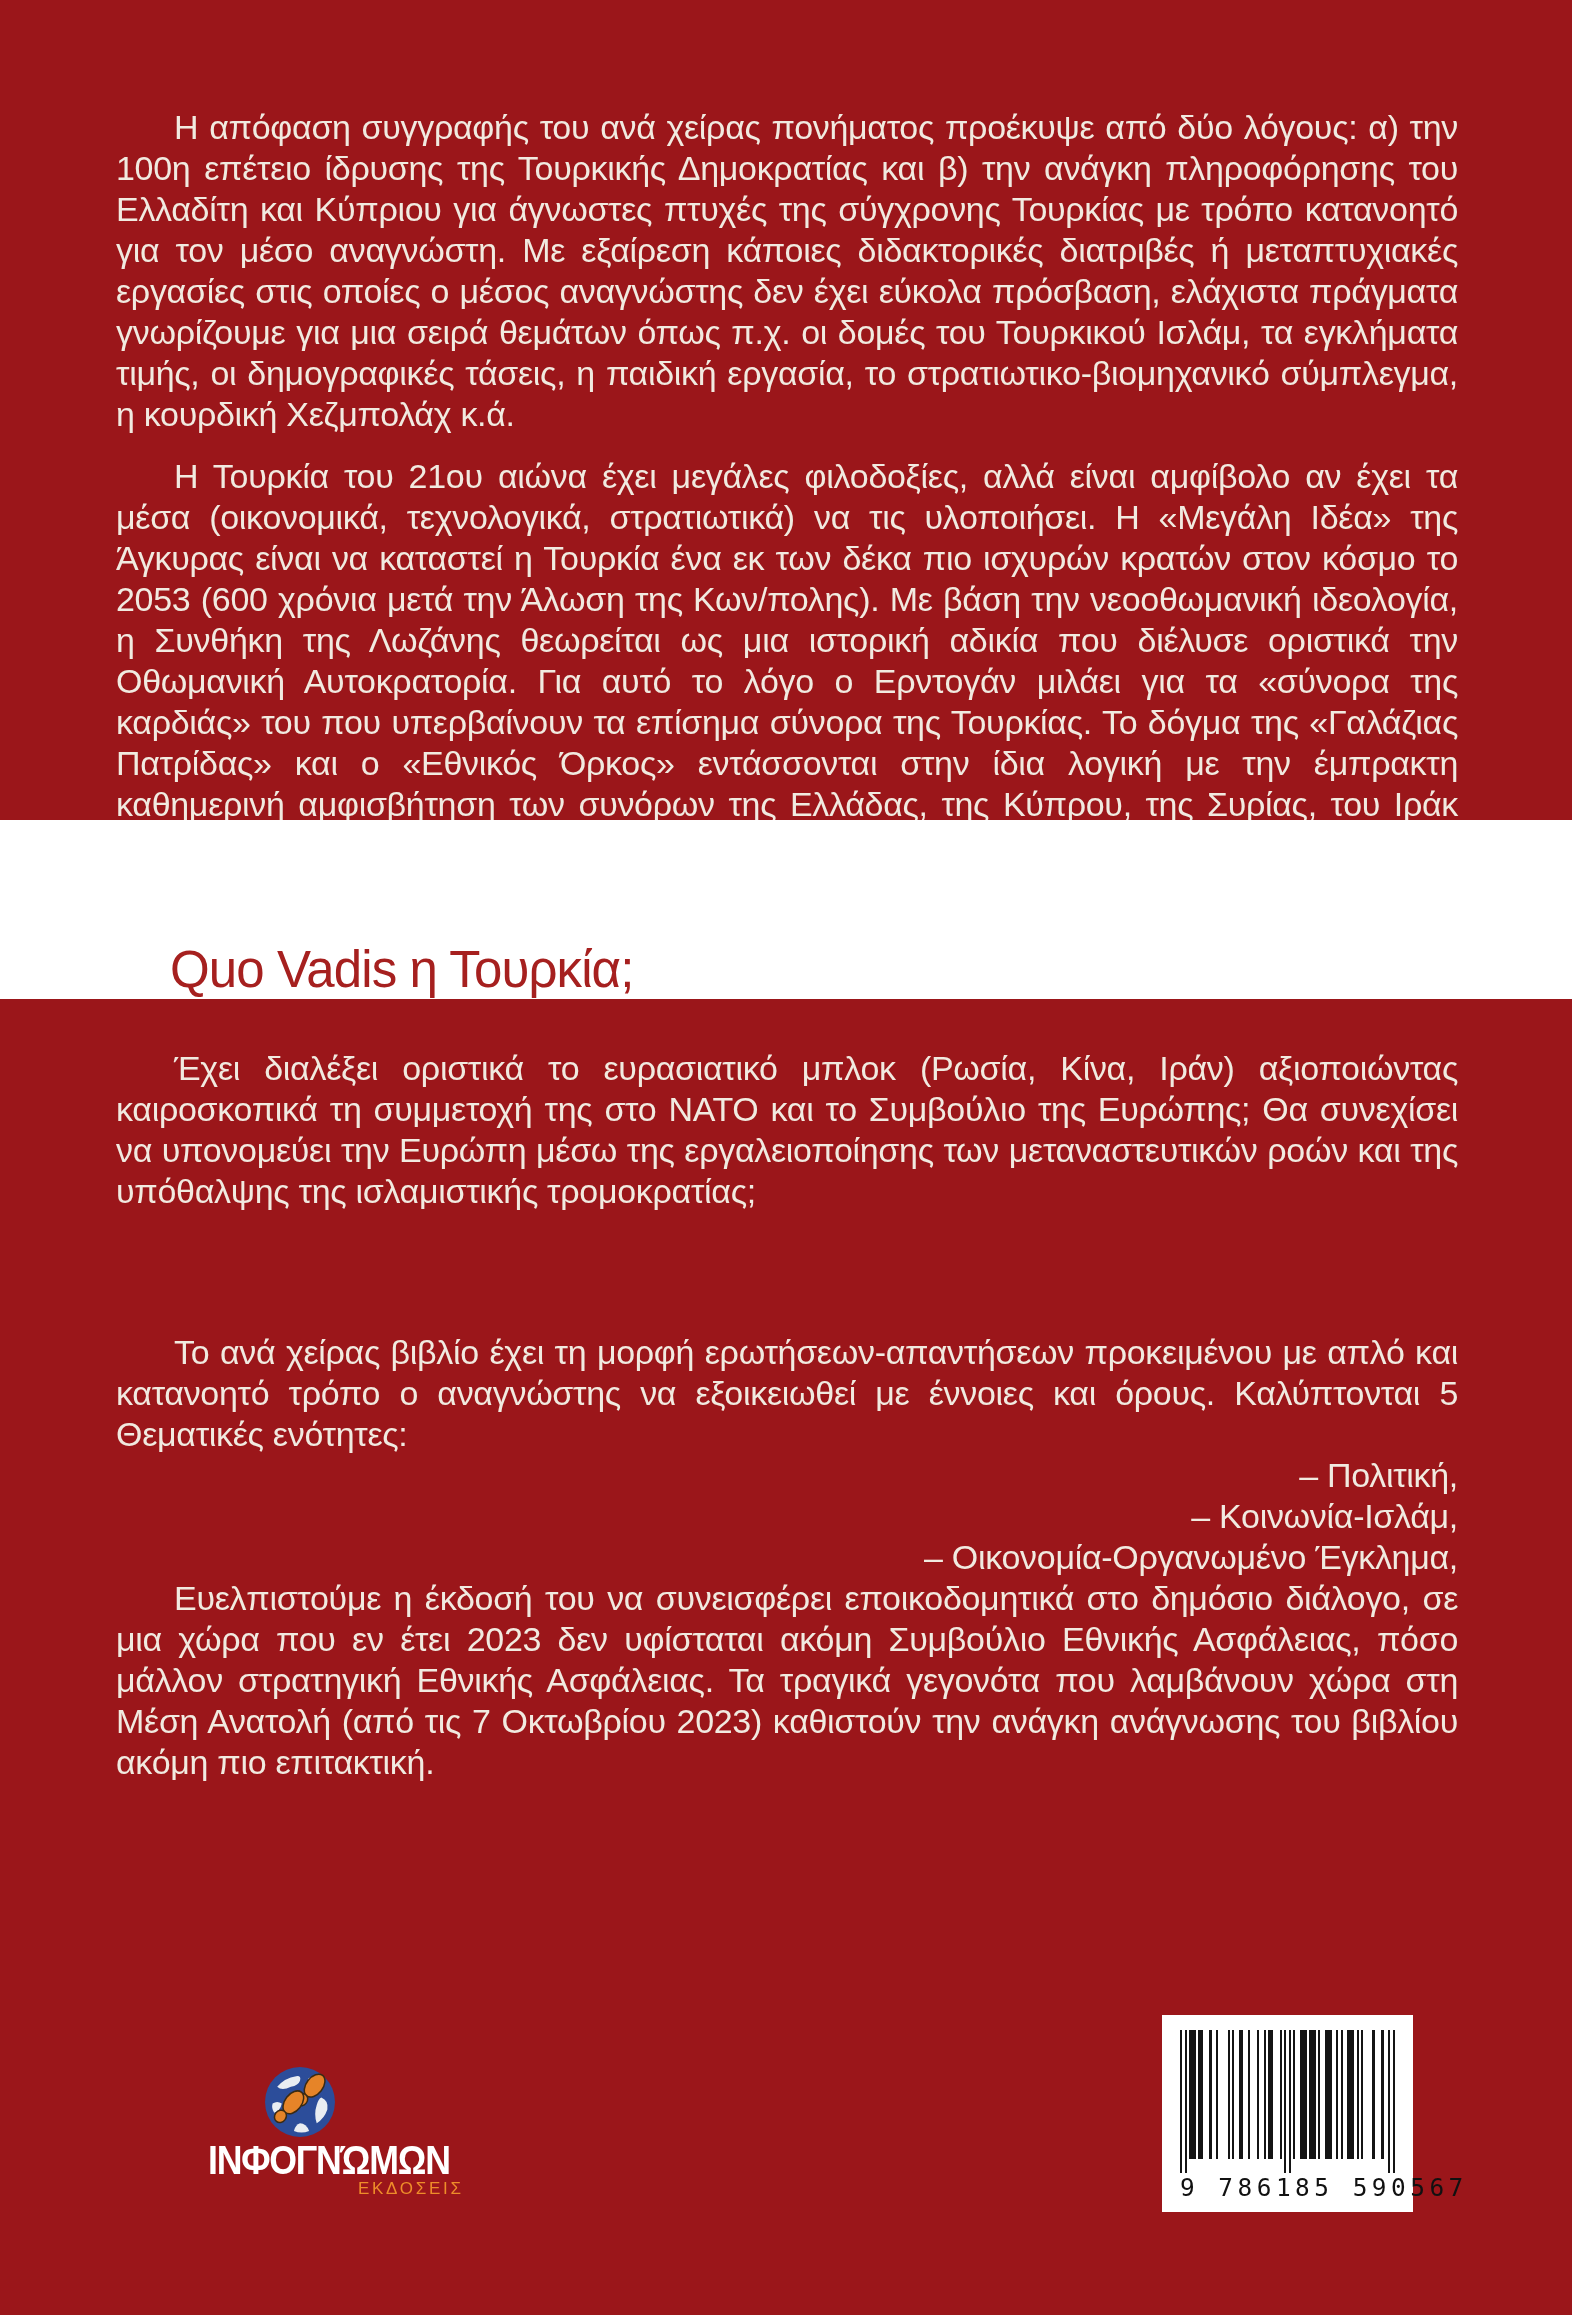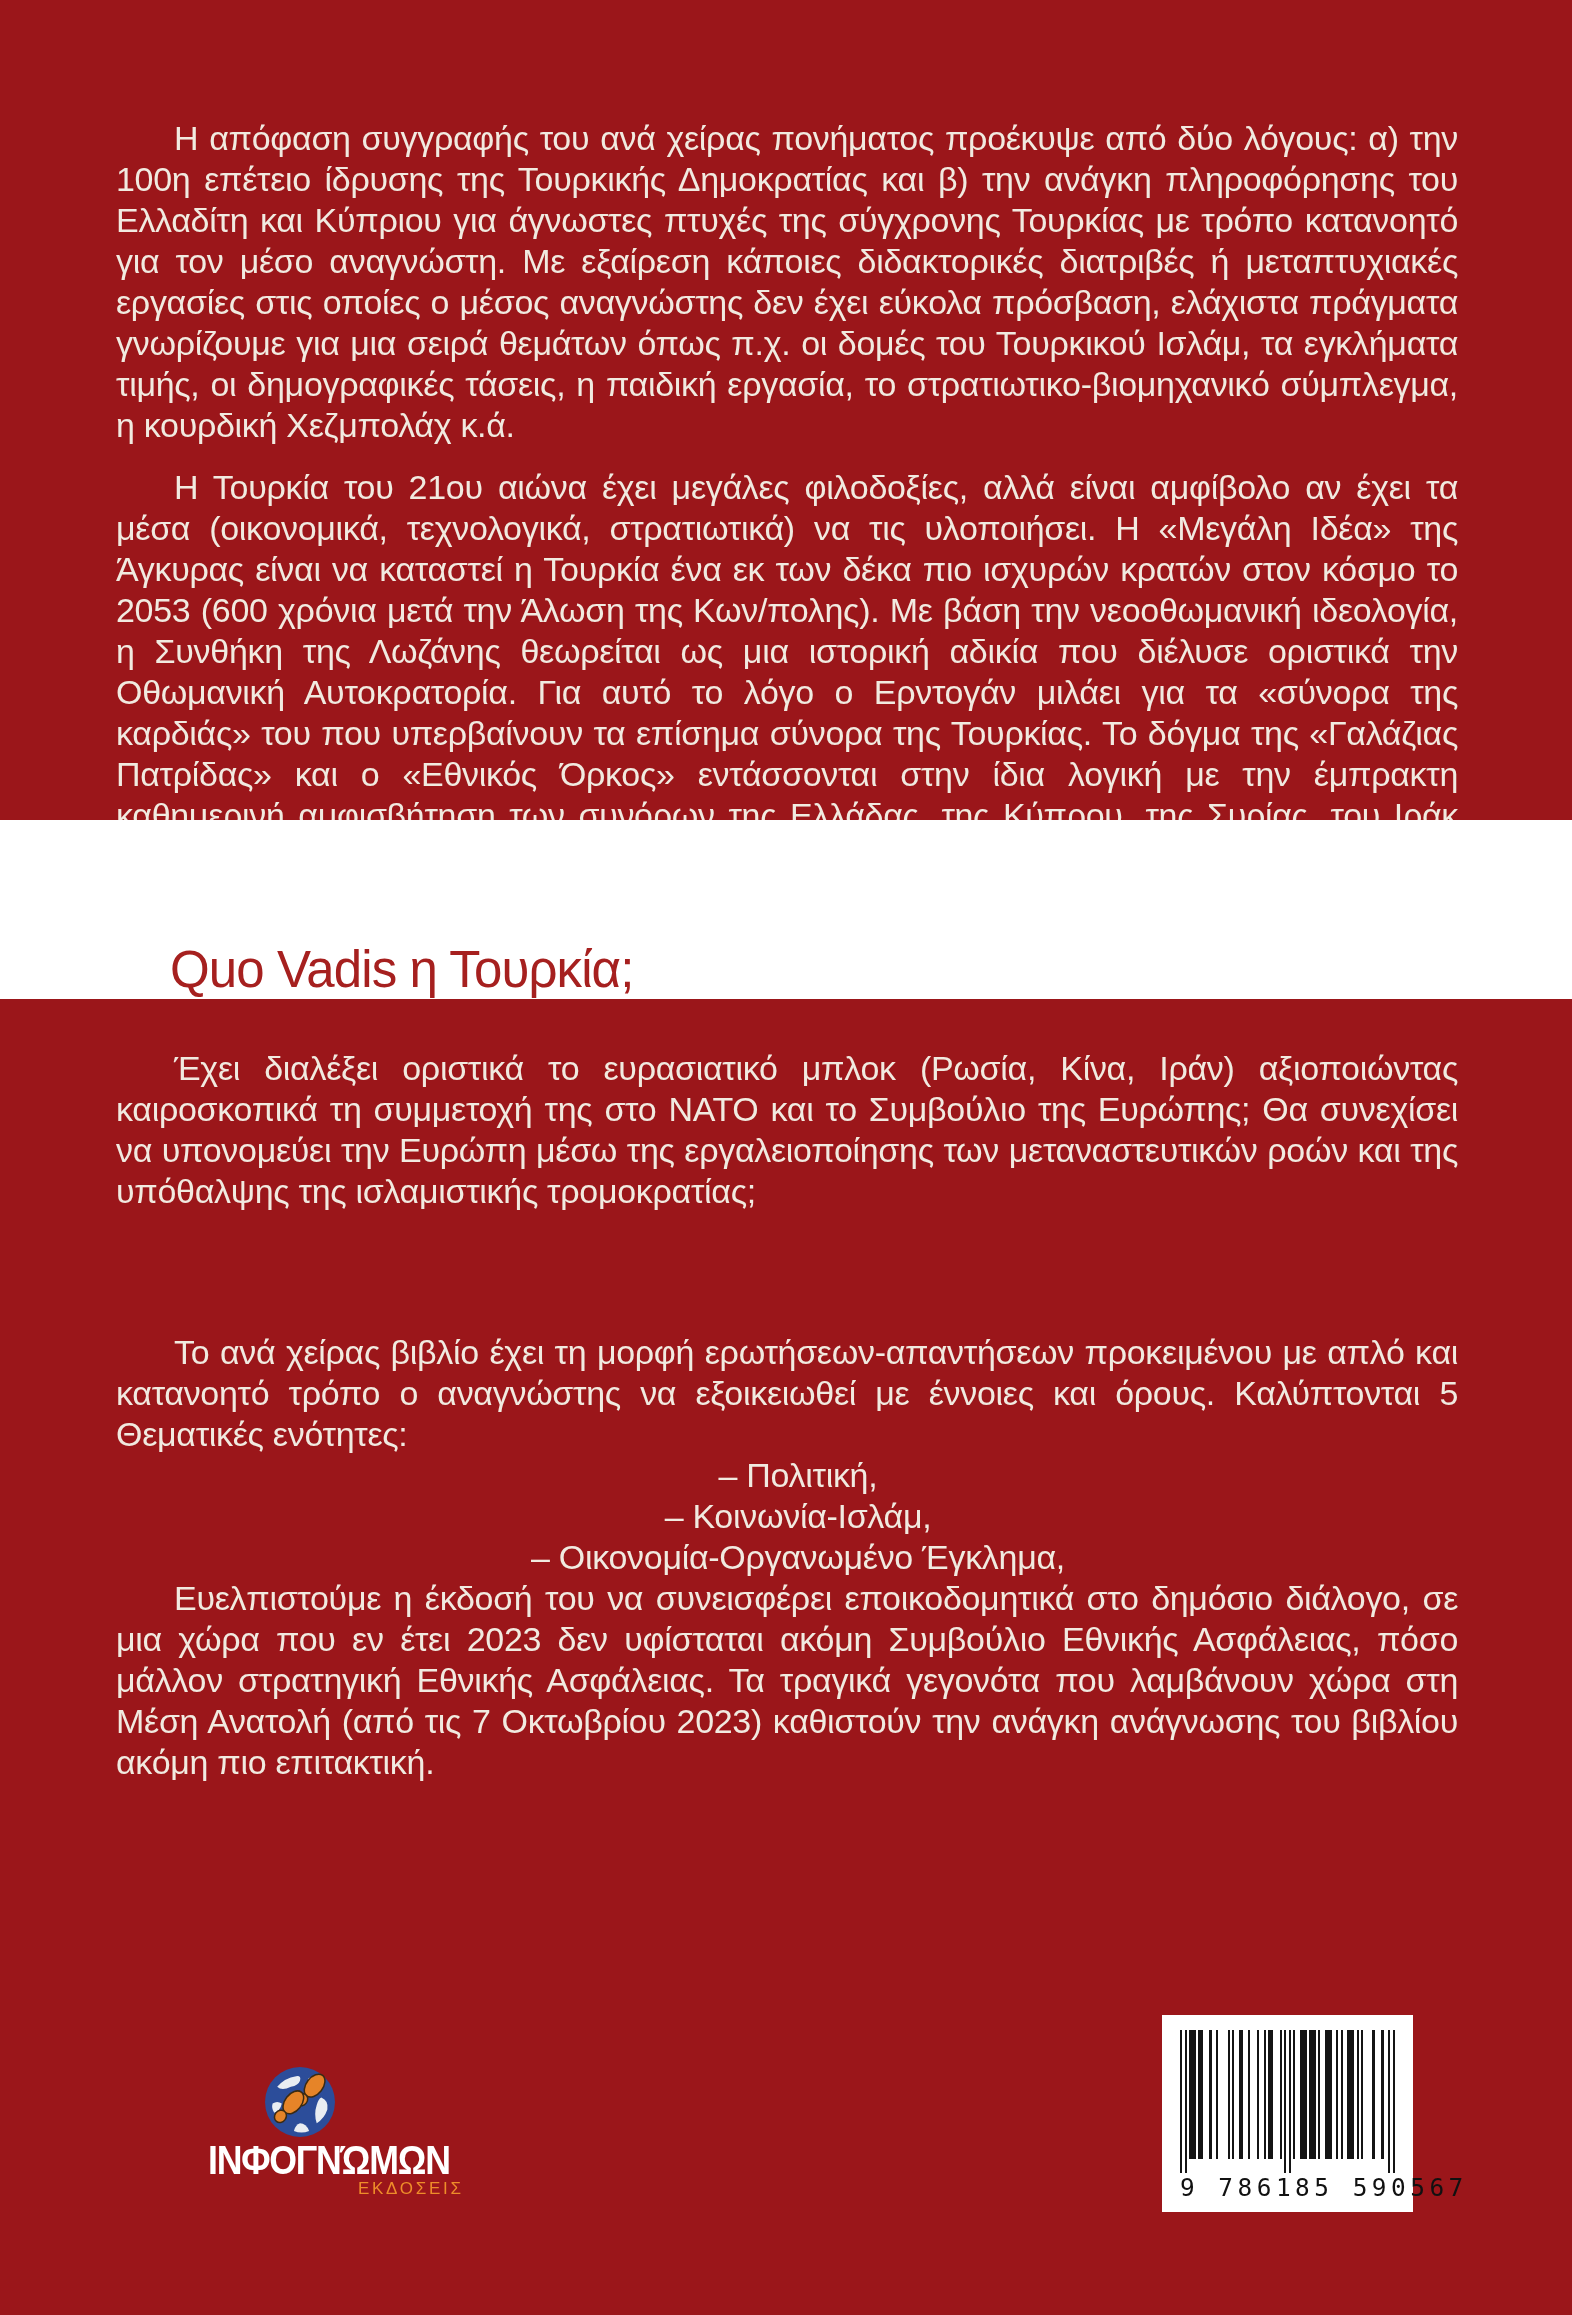--- a/index.html
+++ b/index.html
@@ -3,33 +3,33 @@
 <meta charset="utf-8">
 <style>
   html,body{margin:0;padding:0;}
   body{
     width:1572px;height:2316px;position:relative;overflow:hidden;
     background:#9B161A;
     font-family:"Liberation Sans", sans-serif;
   }
   .bodytext{color:#F1EAE0;font-size:34px;line-height:41px;text-align:justify;letter-spacing:-0.3px;}
   .bodytext p{margin:0;text-indent:58px;}
-  #sec-top{position:absolute;left:116px;right:114px;top:118px;}
+  #sec-top{position:absolute;left:116px;right:114px;top:107px;}
   #sec-top .para2{margin-top:21px;}
   #banner{
     position:absolute;left:0;right:0;top:820px;height:179px;background:#FFFFFF;
     display:flex;align-items:flex-end;
   }
   #banner h1{
     margin:0 0 0 170px;font-size:51px;font-weight:400;color:#A6201F;letter-spacing:-0.9px;
   }
   #sec-question{position:absolute;left:116px;right:114px;top:1048px;}
   #sec-main{position:absolute;left:116px;right:114px;top:1332px;}
   #sec-main ul{list-style:none;margin:0;padding:0;}
-  #sec-main li{padding-left:22px;text-align:center;}
+  #sec-main li{padding-left:22px;text-align:right;}
   
   #publisher-logo{position:absolute;left:208px;top:2064px;width:261px;}
   .globe-wrap{width:76px;height:76px;margin-left:54px;}
   .pub-name{
     color:#FFFFFF;font-weight:bold;font-size:41px;letter-spacing:-1.4px;white-space:nowrap;
     transform:scaleX(0.87);transform-origin:left;margin-top:0px;line-height:1.0;
   }
   .pub-type{
     color:#EE8D2A;font-weight:normal;font-size:17px;letter-spacing:2.7px;
     text-align:right;padding-right:5.4px;margin-top:-1.8px;

